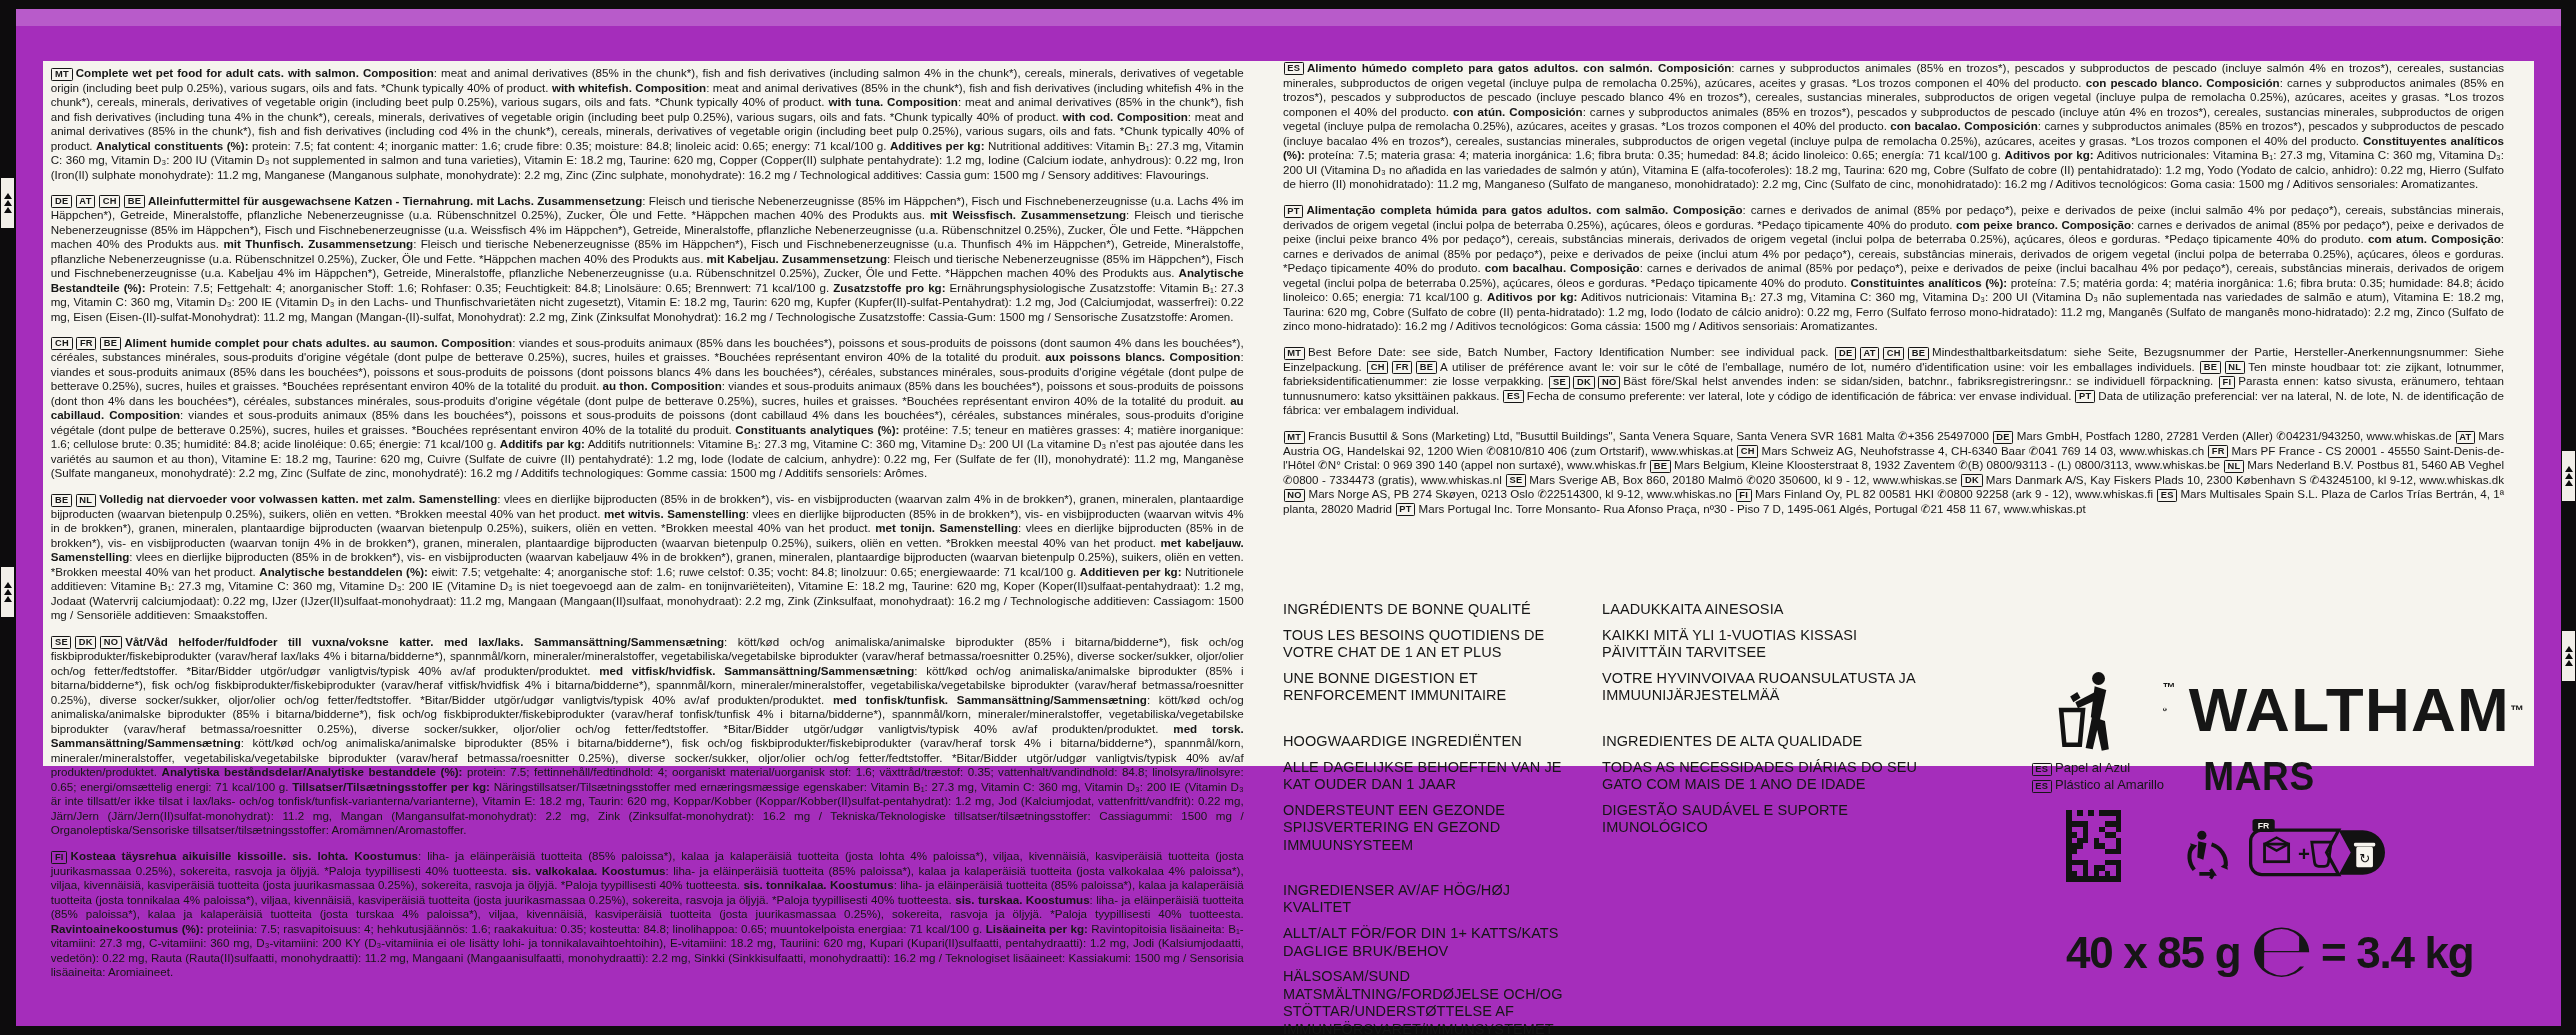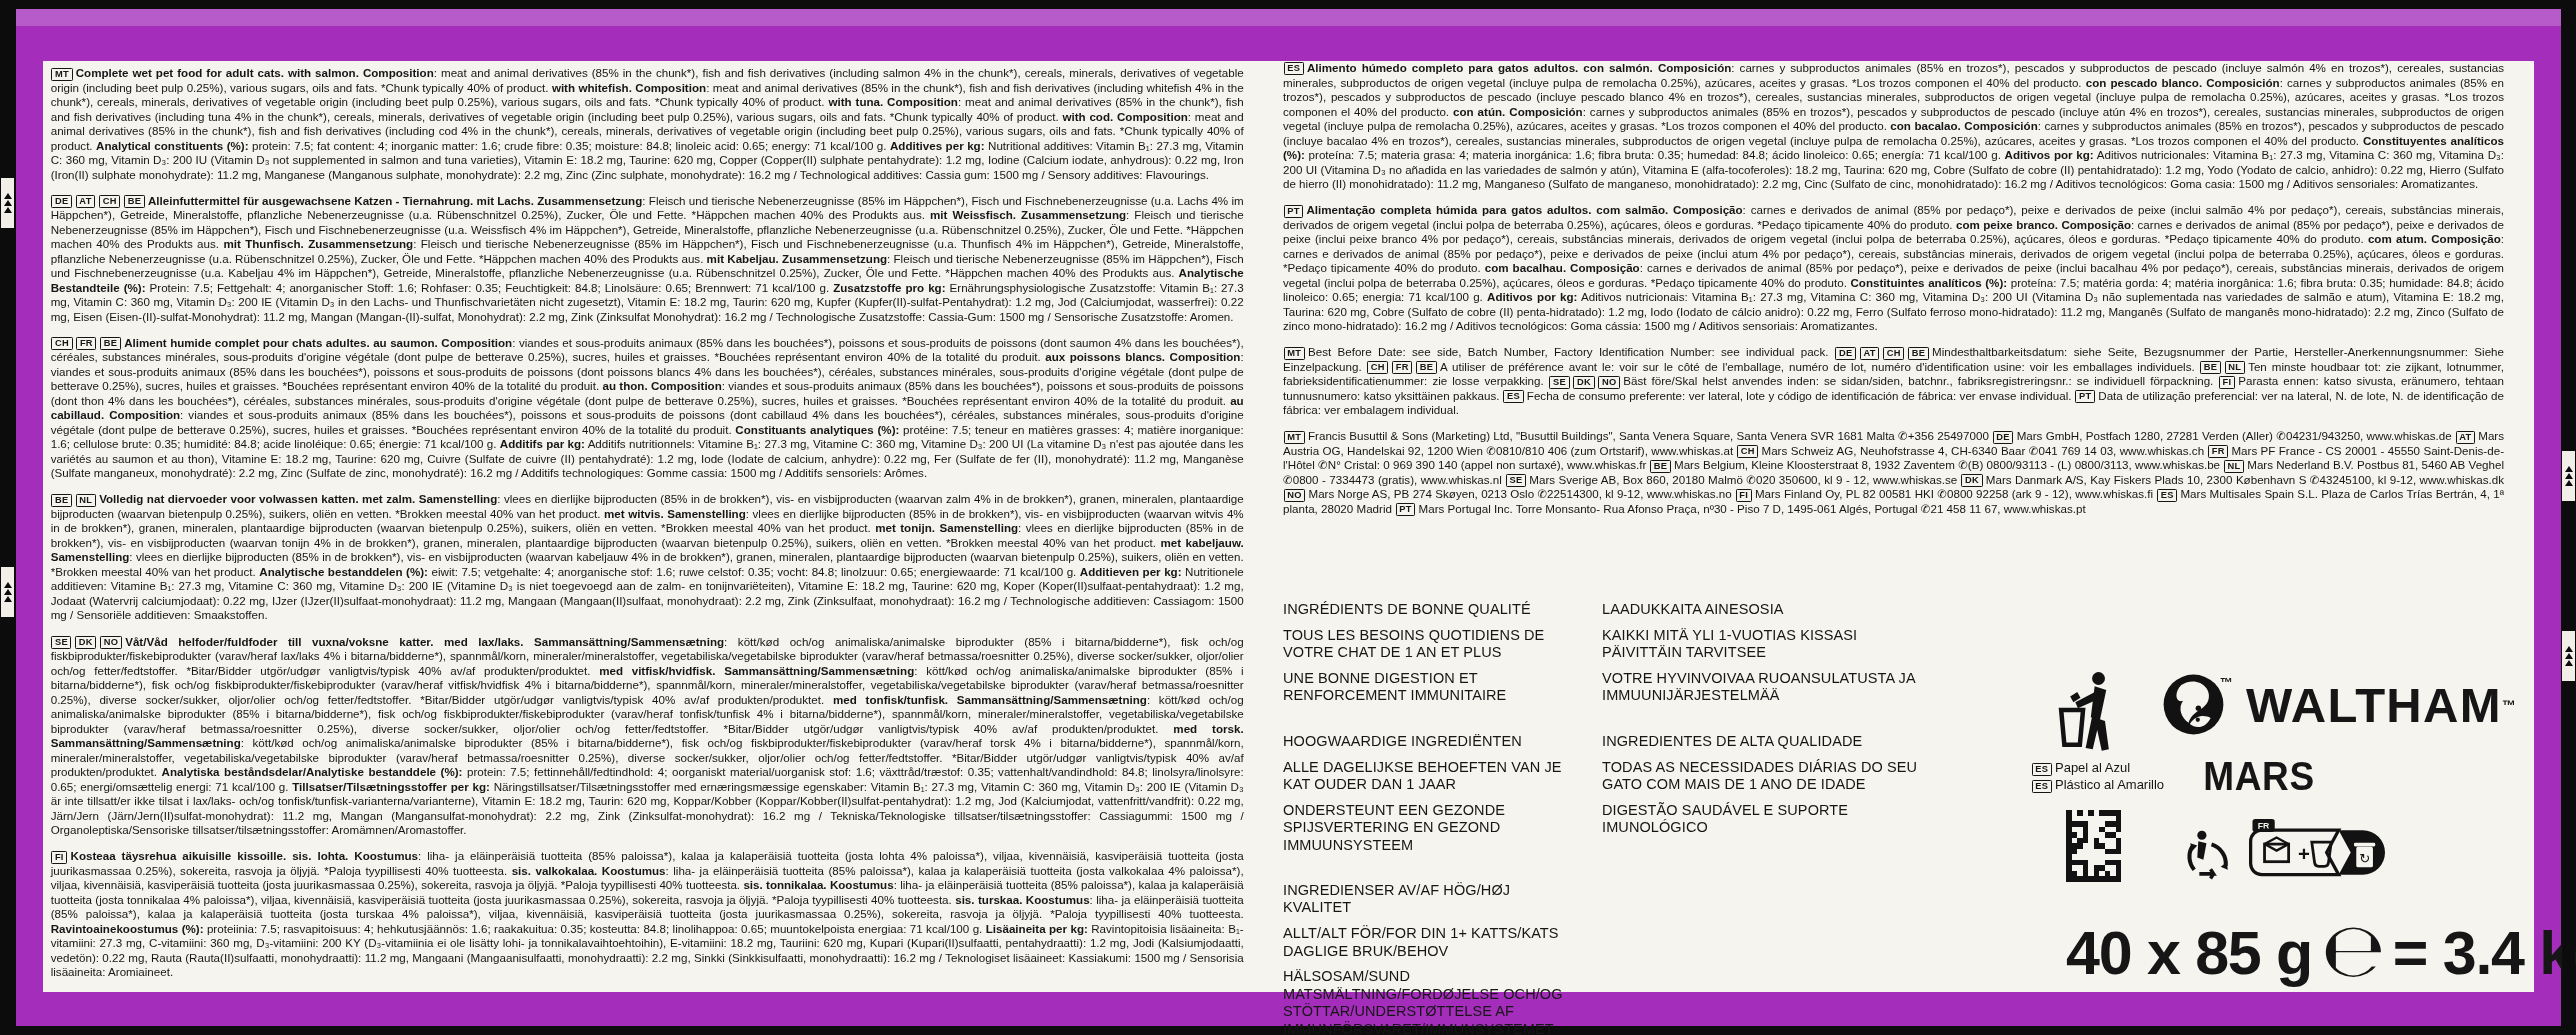--- a/index.html
+++ b/index.html
@@ -3,21 +3,21 @@
 <meta charset="utf-8">
 <style>
   html,body{margin:0;padding:0;background:#0d0c0d;}
   body{width:2576px;height:1035px;position:relative;overflow:hidden;
        font-family:"Liberation Sans","DejaVu Sans",sans-serif;}
   .sheet{position:absolute;inset:0;}
   .purple-frame{position:absolute;left:15.5px;top:9px;width:2545px;height:1017px;
        background:var(--purple,#A52DBB);}
   .purple-sheen{position:absolute;left:15.5px;top:9px;width:2545px;height:17px;
        background:rgba(255,255,255,.22);}
-  .label{position:absolute;left:43px;top:61px;width:2491px;height:931px;
+  .label{position:absolute;left:43px;top:61px;width:2491px;height:705px;
        background:var(--paper,#F6F4EE);color:#161616;}
   
   .edge-bar{position:absolute;top:0;width:13px;height:1035px;background:#0d0c0d;}
   .edge-bar.left{left:1.3px;} .edge-bar.right{left:2562px;}
   .edge-gap{position:absolute;width:13px;background:#f2efe9;display:flex;flex-direction:column;
        align-items:center;justify-content:center;gap:1.3px;}
   .chev{width:0;height:0;border-left:4.5px solid transparent;border-right:4.5px solid transparent;
        border-bottom:6.4px solid #0d0c0d;}
   
   .col{position:absolute;text-align:justify;}
@@ -32,33 +32,33 @@
   .claims{position:absolute;font-size:14.5px;line-height:17.4px;letter-spacing:0.1px;}
   .claims1{left:1240px;top:540px;width:295px;}
   .claims2{left:1559px;top:540px;width:325px;}
   .claim-group{margin:0 0 28px 0;}
   .claim-line{margin:0 0 8.4px 0;}
   
   .tidy-group{position:absolute;left:1988px;top:609px;width:161px;}
   .tidy-icon{display:block;margin:0 0 5.2px 24.5px;}
   .tidy-line{font-size:13px;line-height:17px;white-space:nowrap;}
   .waltham{position:absolute;left:2120px;top:613px;width:361px;display:flex;align-items:center;}
-  .waltham-text{font-size:49px;font-weight:bold;letter-spacing:1.3px;margin-left:9px;}
+  .waltham-text{font-size:62px;font-weight:bold;letter-spacing:1.3px;margin-left:9px;}
   .waltham-tm{font-size:14px;font-weight:bold;vertical-align:24.5px;}
   .waltham-tm-icon{position:relative;top:-22px;left:-3.9px;font-size:13px;font-weight:bold;}
   .mars{position:absolute;left:2126px;top:695px;width:180px;text-align:center;
        font-size:37px;font-weight:bold;letter-spacing:0.6px;transform:scaleY(1.08);}
   .dm{position:absolute;left:2023px;top:749px;display:grid;
        grid-template-columns:repeat(10,5.5px);grid-auto-rows:5.5px;}
   .dm div{width:5.5px;height:5.5px;}
   .dm .on{background:#121212;}
   .triman-group{position:absolute;left:2136px;top:757px;display:flex;align-items:center;}
   .weight{position:absolute;left:2023px;top:845px;width:387px;display:flex;
        align-items:center;white-space:nowrap;}
-  .w-big{font-size:61px;font-weight:bold;letter-spacing:-1.3px;}
+  .w-big{font-size:44px;font-weight:bold;letter-spacing:-1.3px;}
   .w-e{font-size:75px;font-weight:400;margin:0 7.7px 6.4px 9px;font-family:"DejaVu Sans",sans-serif;}
 </style>
 </head>
 <body>
 
 <div class="sheet">
 
   <div class="purple-frame"></div>
   <div class="purple-sheen"></div>
 

